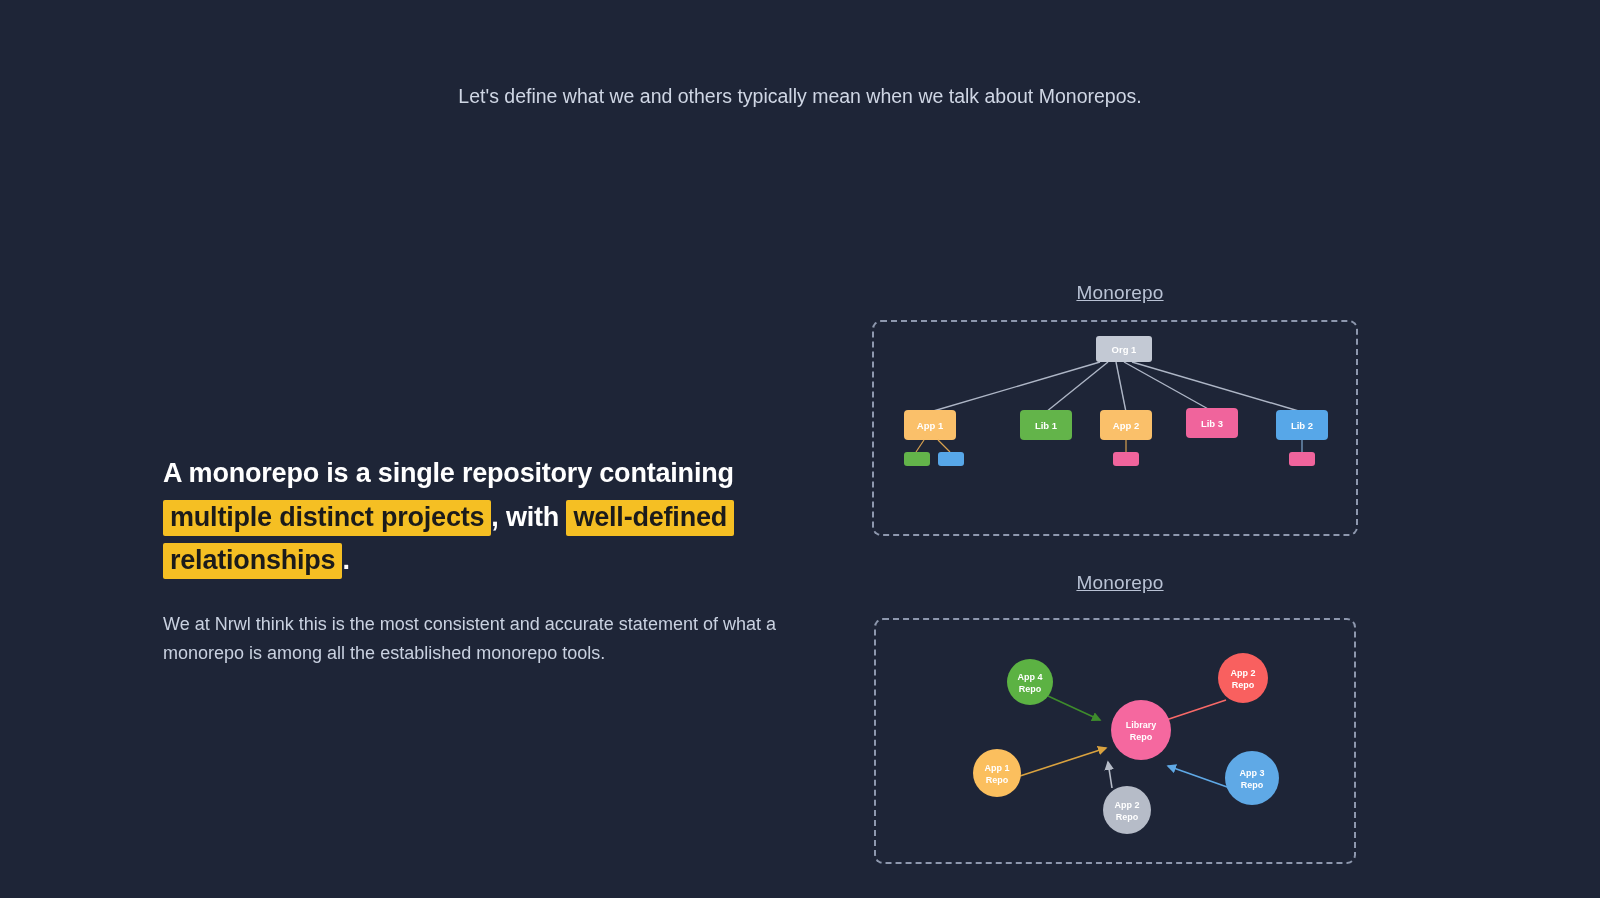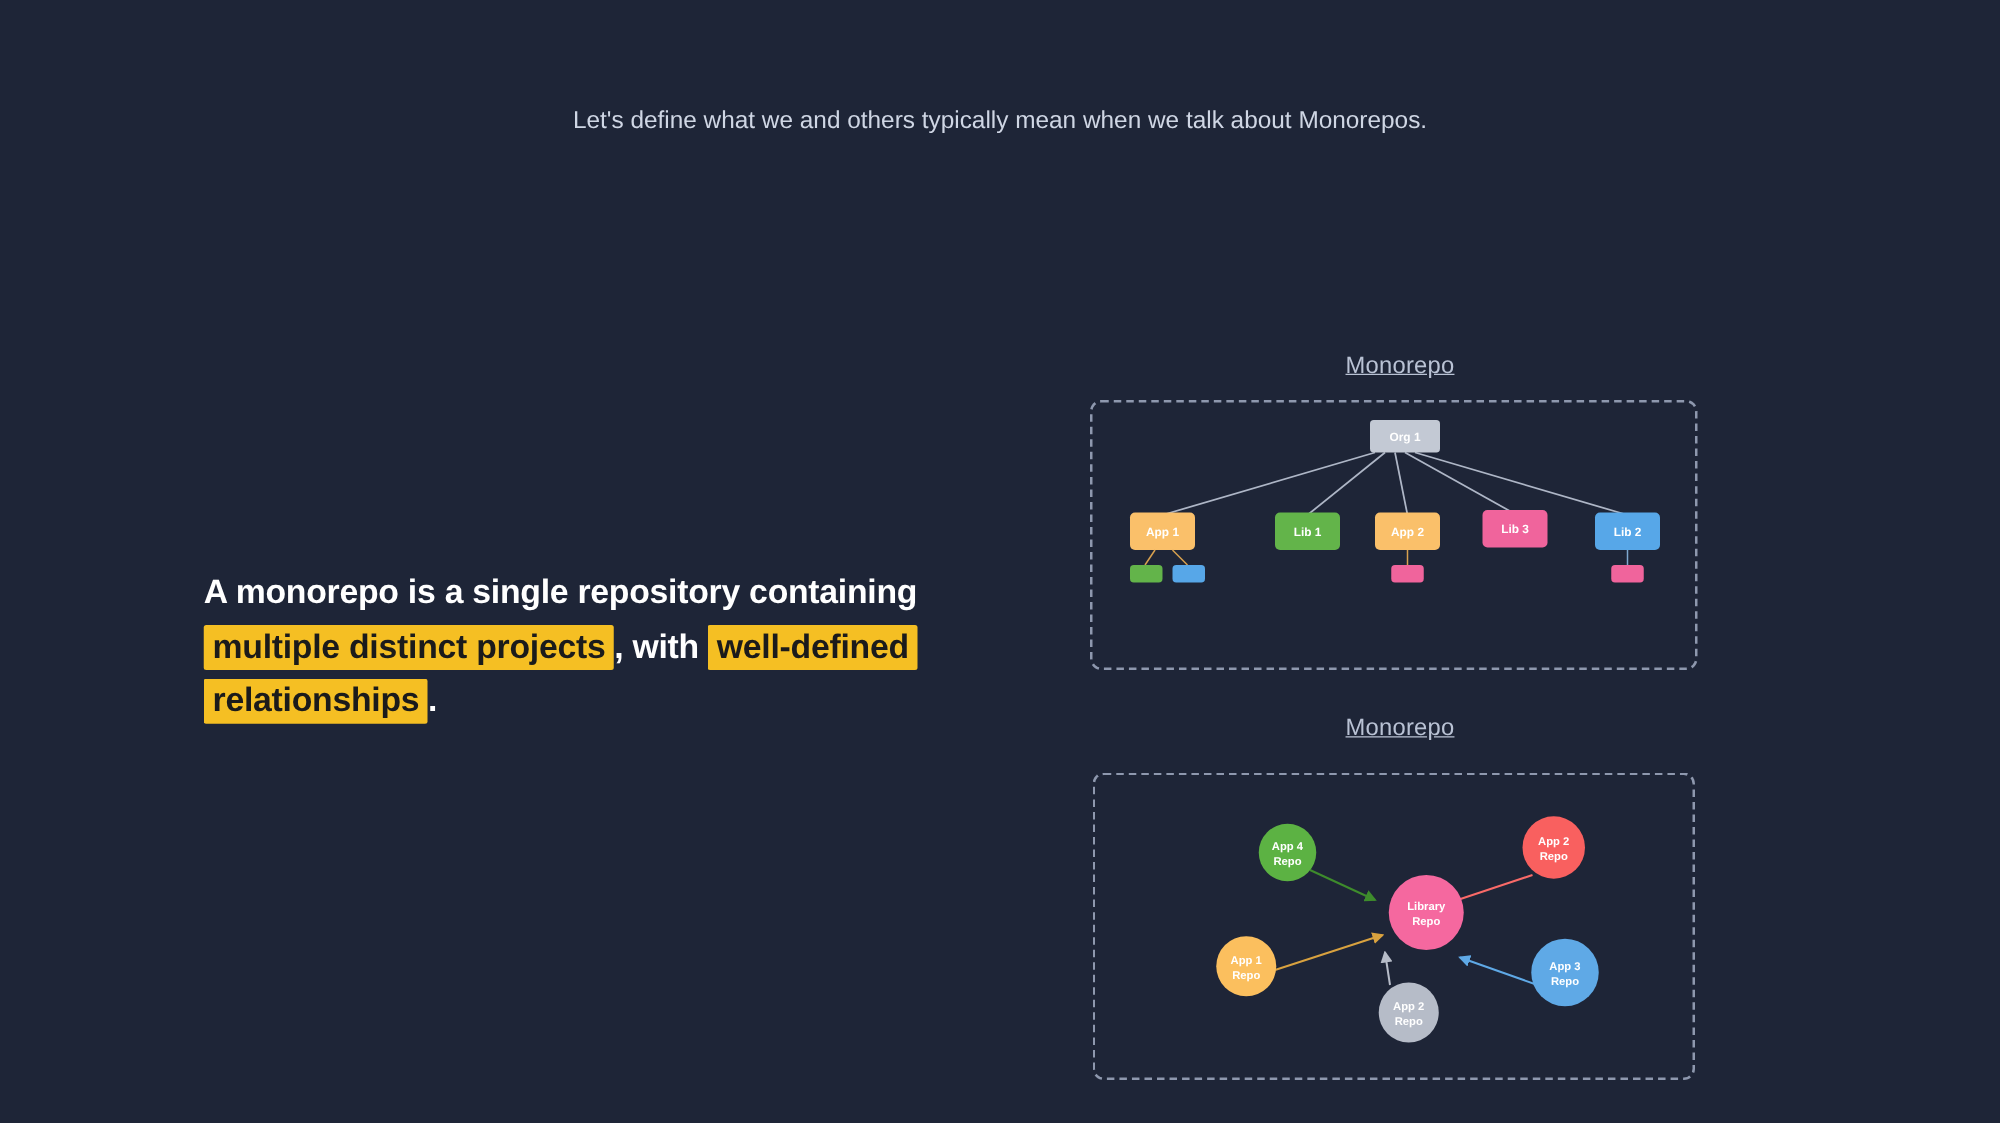--- a/index.html
+++ b/index.html
@@ -153,20 +153,21 @@
 <body>
 
 <div class="slide">
 
   <div class="header">
     <p class="subtitle">Let's define what we and others typically mean when we talk about Monorepos.</p>
   </div>
 
   <div class="left-col">
     <p class="lead"><span>A monorepo is a single repository containing </span><span class="hl">multiple distinct projects</span><span>, with </span><span class="hl">well-defined relationships</span><span>.</span></p>
+    <p class="body-text">We at Nrwl think this is the most consistent and accurate statement of what a monorepo is among all the established monorepo tools.</p>
   </div>
 
   <div class="diagrams">
 
     <div class="diagram-label mono-label">Monorepo</div>
     <div class="dashed-box" id="monorepo-box"></div>
 
     <div class="diagram-label poly-label">Monorepo</div>
     <div class="dashed-box" id="polyrepo-box"></div>
 

